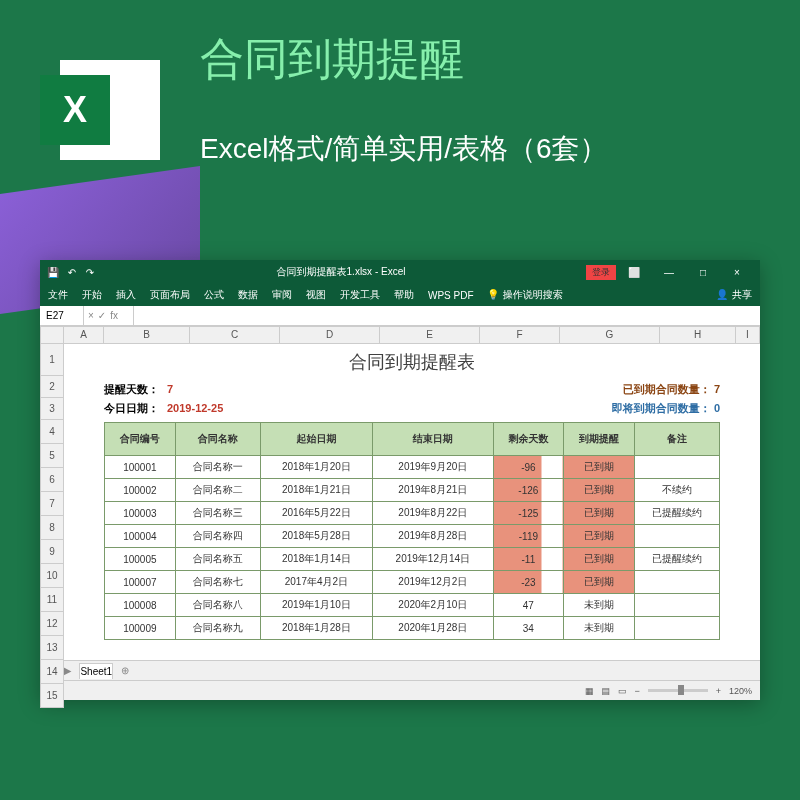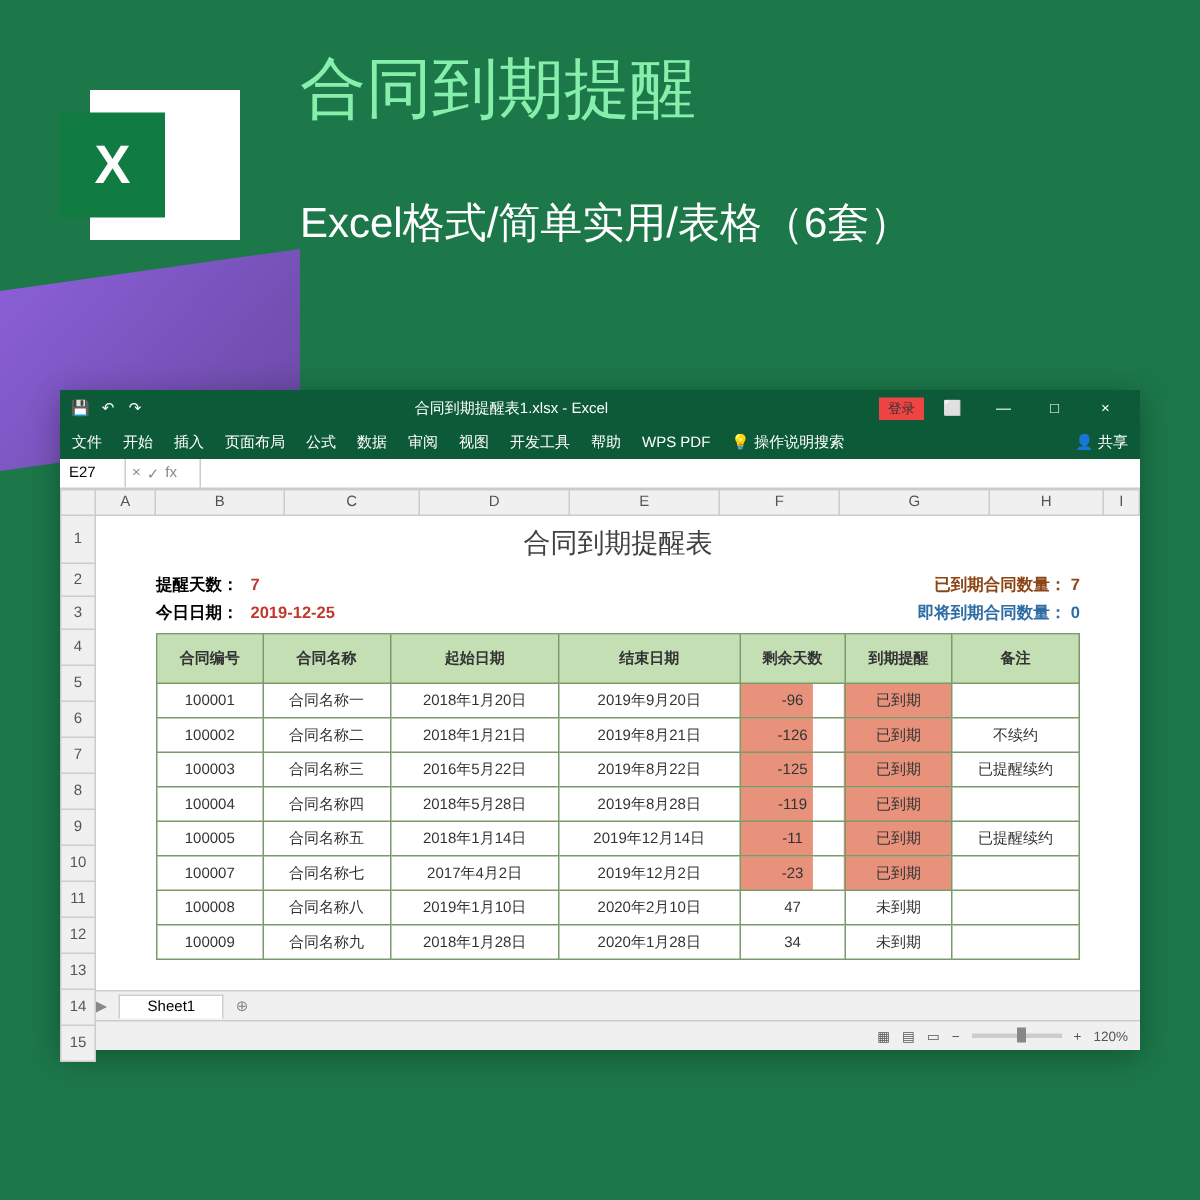--- a/index.html
+++ b/index.html
@@ -54,21 +54,21 @@
 .days-pos::before { content: ''; position: absolute; left: 50%; top: 2px; bottom: 2px; background: #a8d8a8; }
 .expired { background: #e8927c; color: #c0392b; }
 
 .overlay-rows { position: absolute; left: 0; top: 18px; width: 24px; }
 .overlay-rows div { height: 24px; width: 24px; background: #f0f0f0; border: 1px solid #ccc; border-top: none; text-align: center; font-size: 10px; color: #555; line-height: 23px; }
 .overlay-rows div.r1 { height: 32px; line-height: 31px; }
 .overlay-rows div.r2, .overlay-rows div.r3 { height: 22px; line-height: 21px; }
 
 .sheet-tabs { height: 20px; background: #f0f0f0; border-top: 1px solid #ccc; display: flex; align-items: center; font-size: 10px; padding: 0 8px; }
 .sheet-tabs .nav { color: #888; margin-right: 8px; }
-.sheet-tabs .tab-active { background: #fff; padding: 2px 18px; border: 1px solid #ccc; border-bottom: none; }
+.sheet-tabs .tab-active { background: #fff; padding: 2px 0; border: 1px solid #ccc; border-bottom: none; }
 .sheet-tabs .plus { margin-left: 8px; color: #888; }
 
 .statusbar { height: 20px; background: #f0f0f0; border-top: 1px solid #ccc; display: flex; align-items: center; justify-content: flex-end; font-size: 9px; padding: 0 8px; gap: 8px; color: #555; }
 .statusbar .zoom-slider { width: 60px; height: 3px; background: #ccc; position: relative; }
 .statusbar .zoom-slider::after { content: ''; position: absolute; width: 6px; height: 10px; background: #888; left: 50%; top: -4px; }
 </style>
 </head>
 <body>
 
 <div class="banner">

